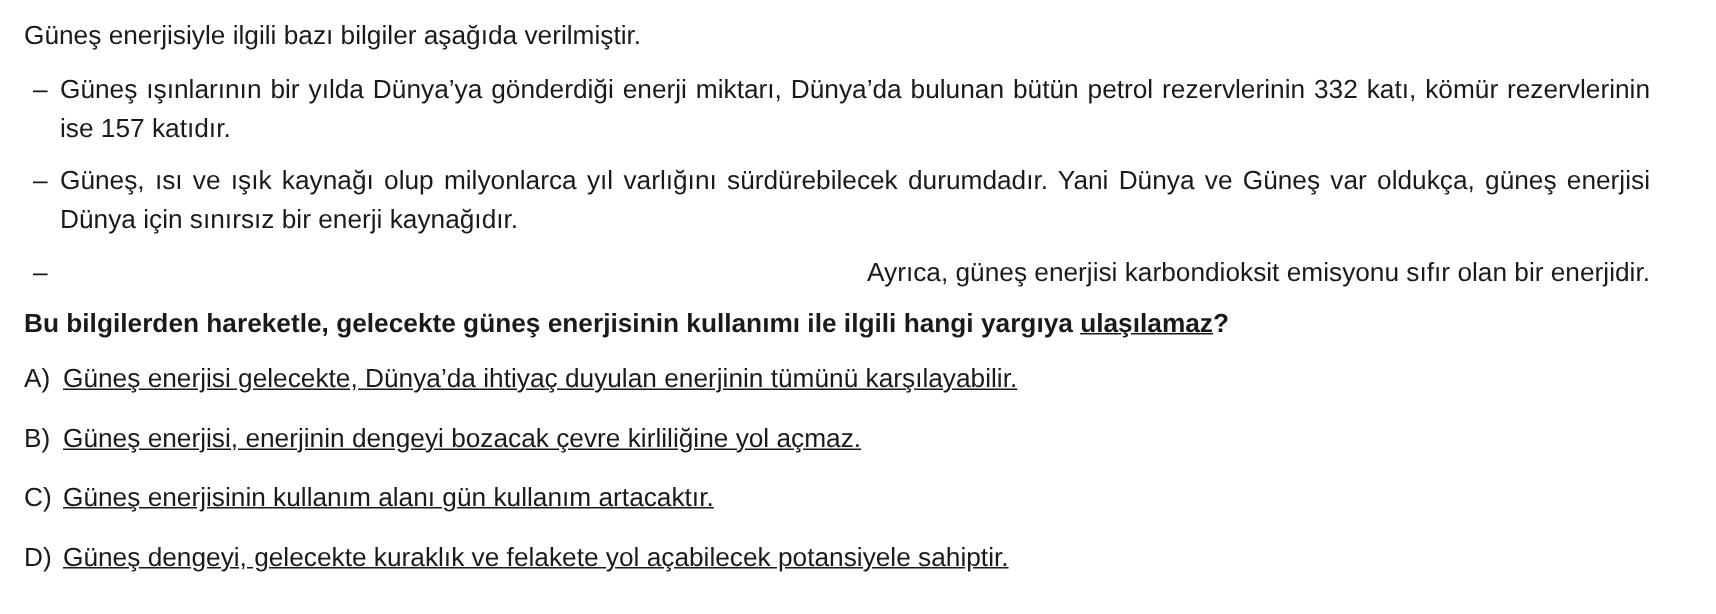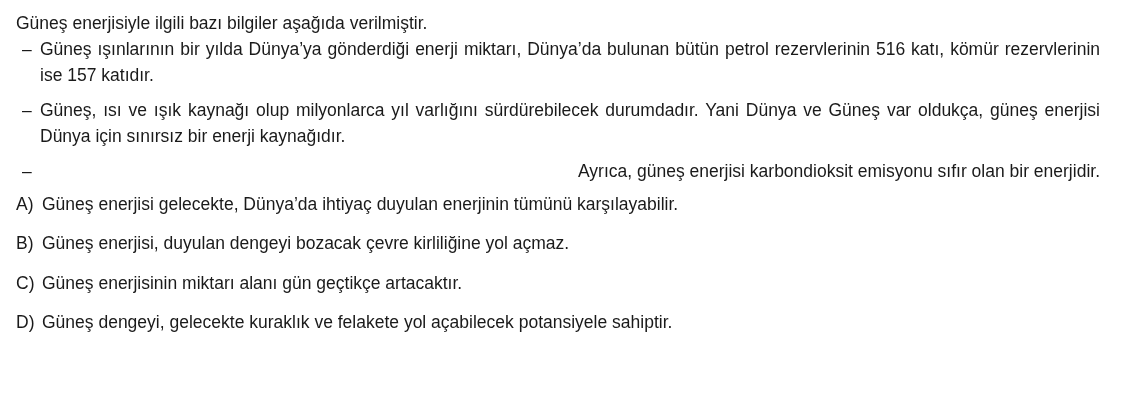--- a/index.html
+++ b/index.html
@@ -17,21 +17,21 @@
   .page {
     position: relative;
     width: 1144px;
     height: 409px;
     box-sizing: border-box;
     padding: 12px 16px 0 16px;
   }
   .intro {
     font-size: 17.5px;
     line-height: 1.35;
-    margin: 0 0 0 0;
+    margin: 0 0 10px 0;
   }
   .bullets {
     margin: 0 0 4px 0;
     padding: 0;
     list-style: none;
   }
   .bullet {
     display: flex;
     align-items: flex-start;
     font-size: 17.5px;
@@ -75,57 +75,61 @@
     font-size: 17.5px;
     line-height: 1.35;
     margin-bottom: 16px;
   }
   .choice-letter {
     flex: 0 0 auto;
     width: 26px;
   }
   .choice-text {
     flex: 1 1 auto;
+    text-decoration: underline;
   }
 </style>
 </head>
 <body>
 
 <div class="page">
 
   <p class="intro">Güneş enerjisiyle ilgili bazı bilgiler aşağıda verilmiştir.</p>
 
   <ul class="bullets">
     <li class="bullet">
       <span class="dash">–</span>
-      <span class="bullet-text">Güneş ışınlarının bir yılda Dünya’ya gönderdiği enerji miktarı, Dünya’da bulunan bütün petrol rezervlerinin 516 katı, kömür rezervlerinin ise 157 katıdır.</span>
+      <span class="bullet-text">Güneş ışınlarının bir yılda Dünya’ya gönderdiği enerji miktarı, Dünya’da bulunan bütün petrol rezervlerinin 332 katı, kömür rezervlerinin ise 157 katıdır.</span>
     </li>
     <li class="bullet">
       <span class="dash">–</span>
       <span class="bullet-text">Güneş, ısı ve ışık kaynağı olup milyonlarca yıl varlığını sürdürebilecek durumdadır. Yani Dünya ve Güneş var oldukça, güneş enerjisi Dünya için sınırsız bir enerji kaynağıdır.</span>
     </li>
     <li class="bullet">
       <span class="dash">–</span>
       <span class="bullet-text no-justify">Ayrıca, güneş enerjisi karbondioksit emisyonu sıfır olan bir enerjidir.</span>
     </li>
   </ul>
 
+  <p class="question">
+    <span>Bu bilgilerden hareketle, gelecekte güneş enerjisinin kullanımı ile ilgili hangi yargıya </span><span class="underline">ulaşılamaz</span><span>?</span>
+  </p>
 
   <ul class="choices">
     <li class="choice">
       <span class="choice-letter">A)</span>
       <span class="choice-text">Güneş enerjisi gelecekte, Dünya’da ihtiyaç duyulan enerjinin tümünü karşılayabilir.</span>
     </li>
     <li class="choice">
       <span class="choice-letter">B)</span>
-      <span class="choice-text">Güneş enerjisi, duyulan dengeyi bozacak çevre kirliliğine yol açmaz.</span>
+      <span class="choice-text">Güneş enerjisi, enerjinin dengeyi bozacak çevre kirliliğine yol açmaz.</span>
     </li>
     <li class="choice">
       <span class="choice-letter">C)</span>
-      <span class="choice-text">Güneş enerjisinin miktarı alanı gün geçtikçe artacaktır.</span>
+      <span class="choice-text">Güneş enerjisinin kullanım alanı gün kullanım artacaktır.</span>
     </li>
     <li class="choice">
       <span class="choice-letter">D)</span>
       <span class="choice-text">Güneş dengeyi, gelecekte kuraklık ve felakete yol açabilecek potansiyele sahiptir.</span>
     </li>
   </ul>
 
 </div>
 
 </body></html>

